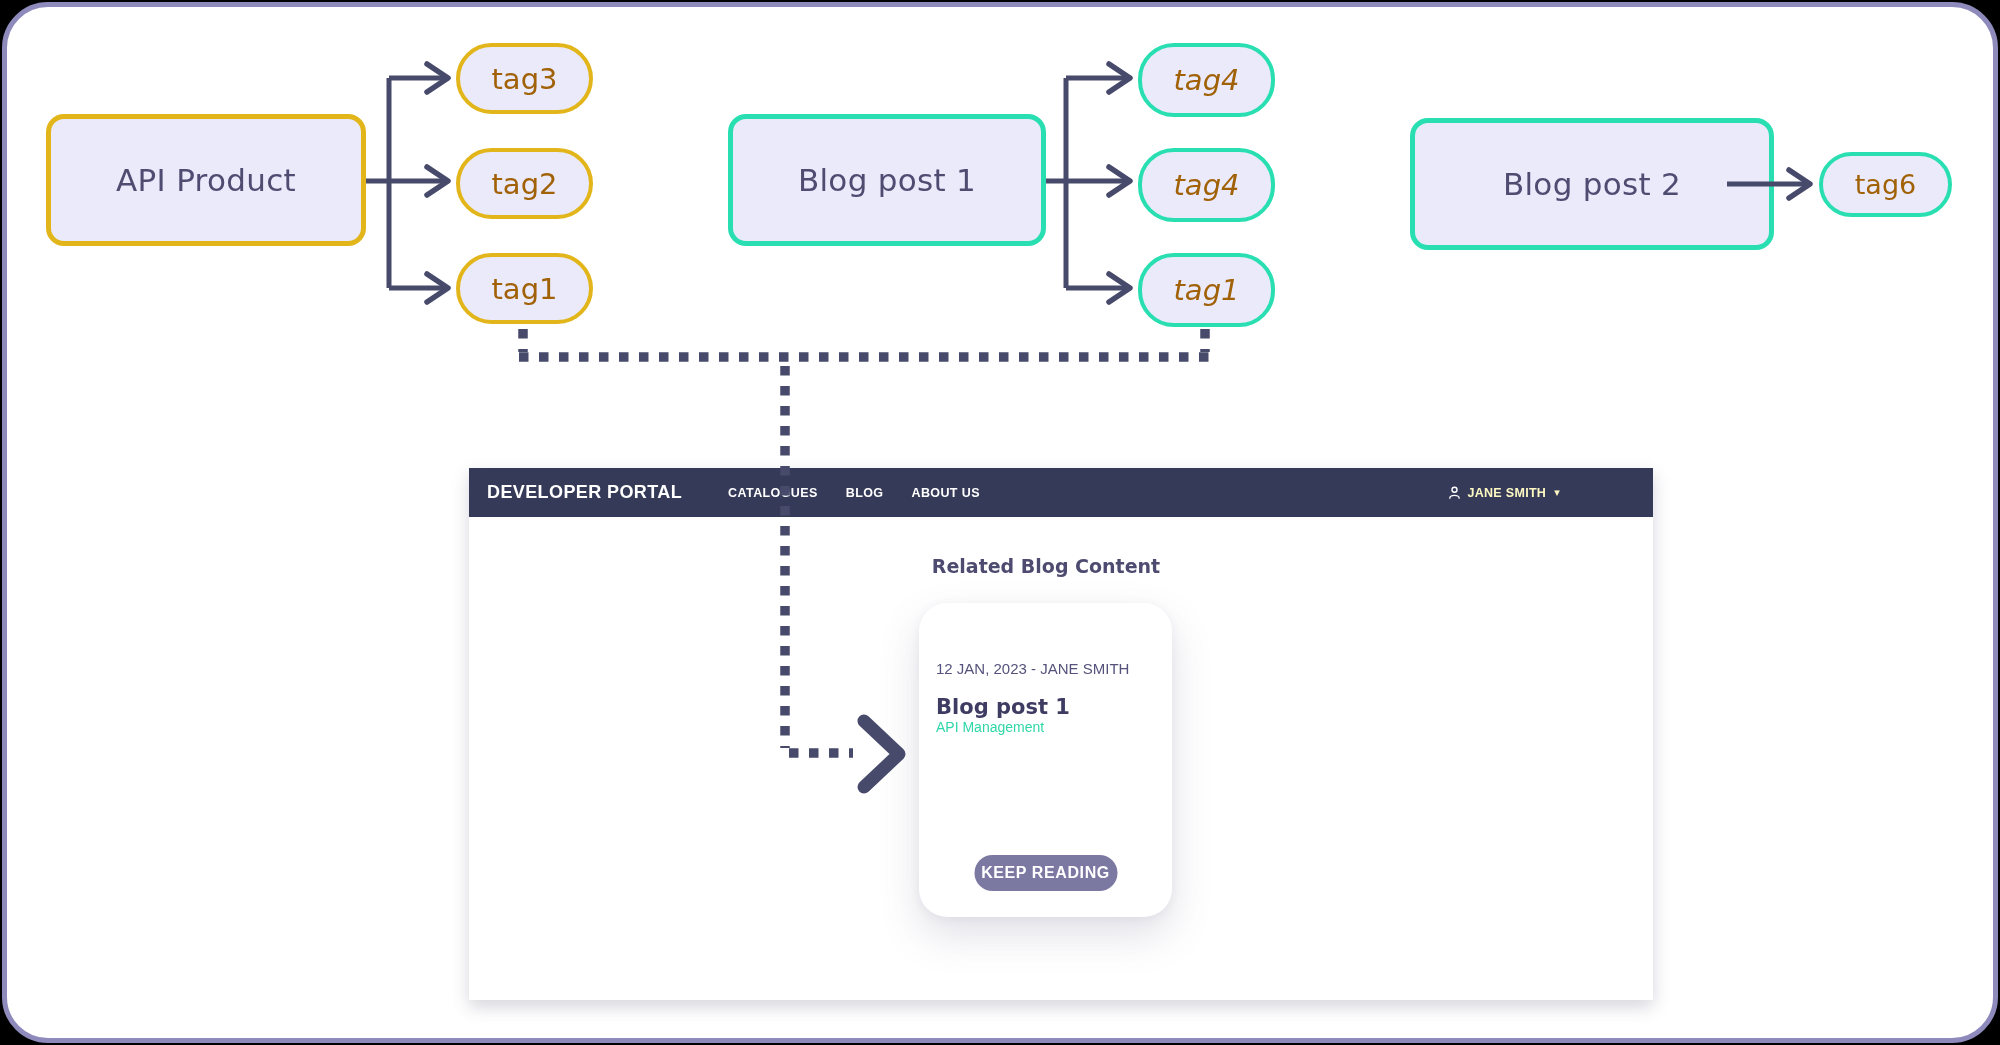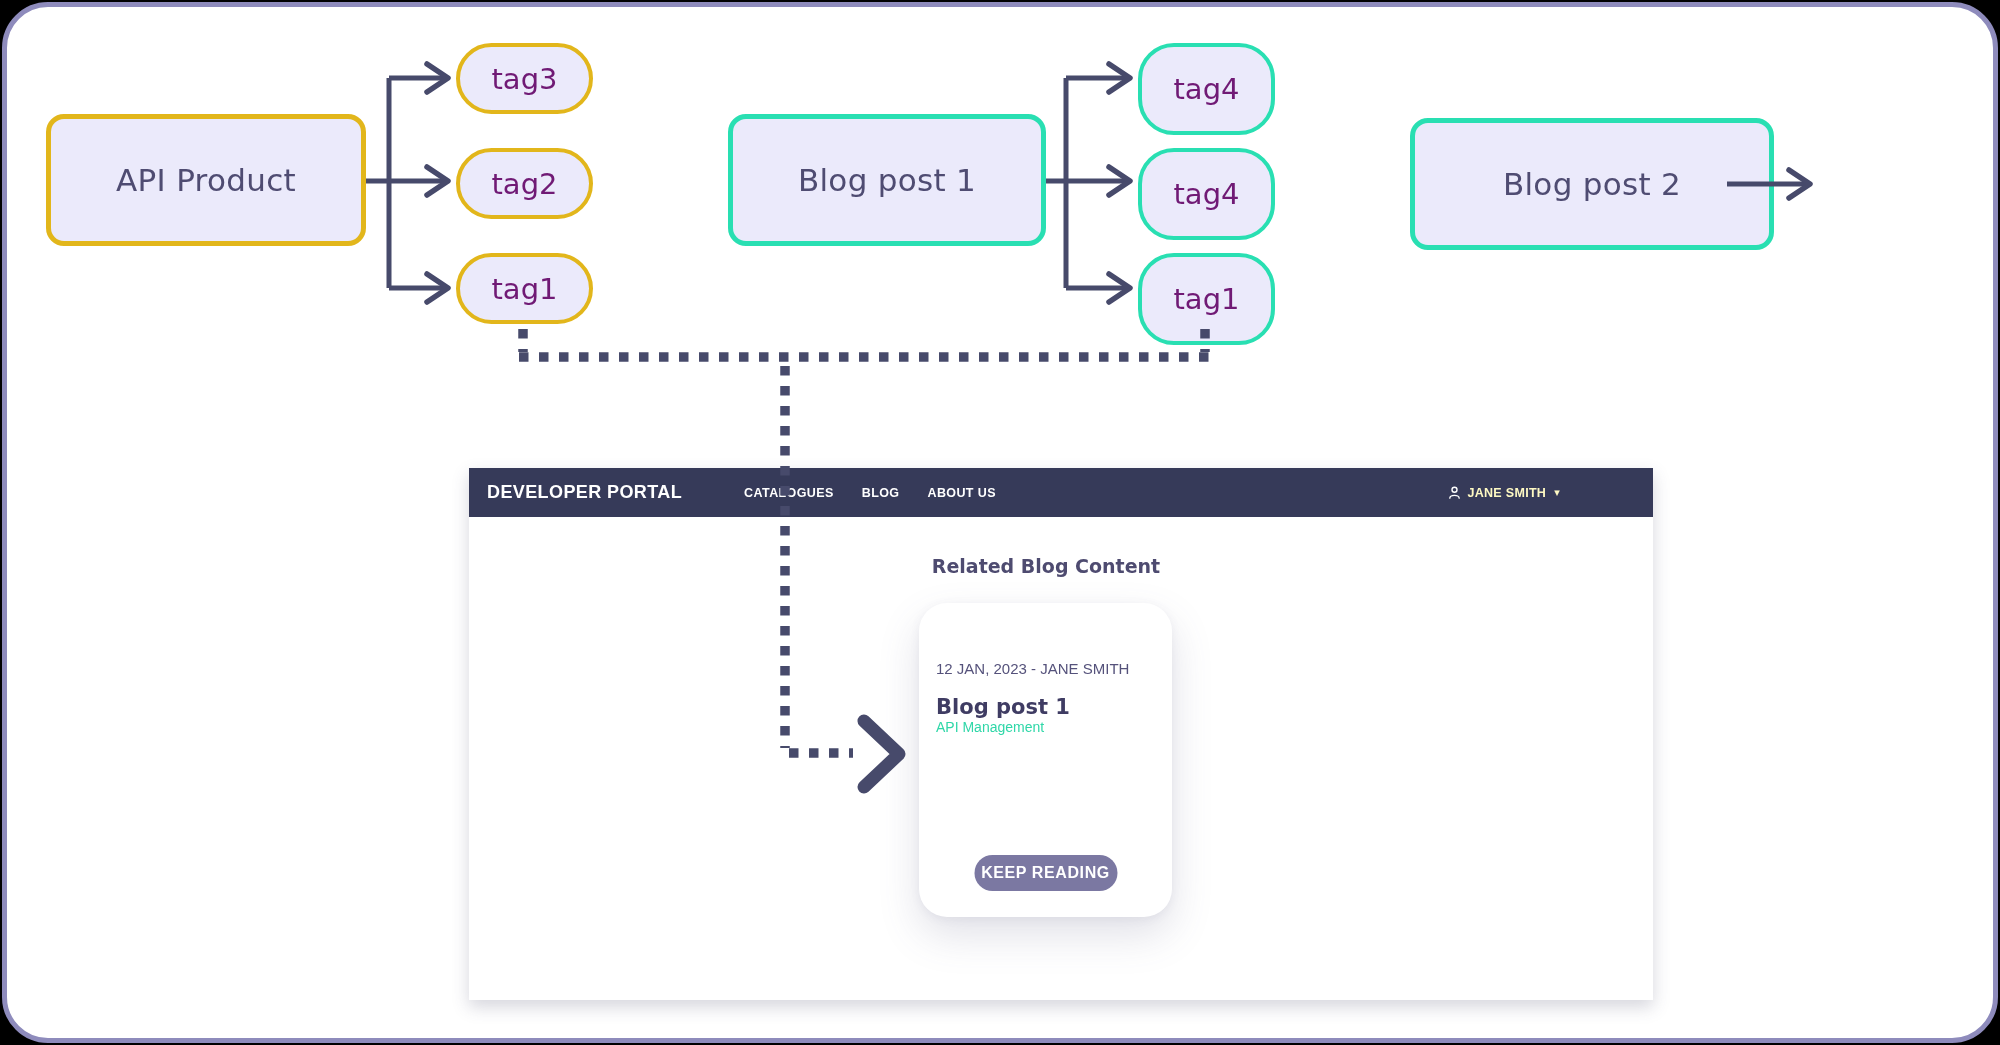--- a/index.html
+++ b/index.html
@@ -12,34 +12,34 @@
   .big-node{position:absolute;display:flex;align-items:center;justify-content:center;
             background:#ebeafb;border-radius:18px;font-size:31px;color:#4f4c72;
             letter-spacing:.3px;box-sizing:border-box;}
   .bn-yellow{border:5px solid #e2b61b;}
   .bn-teal{border:5px solid #29dfb2;}
   #apiProduct{left:46px;top:114px;width:320px;height:132px;}
   #blogPost1{left:728px;top:114px;width:318px;height:132px;}
   #blogPost2{left:1410px;top:118px;width:364px;height:132px;}
 
   .tag{position:absolute;display:flex;align-items:center;justify-content:center;
-       background:#ebeafb;border-radius:36px;font-size:29px;color:#701a75;box-sizing:border-box;text-align:right;}
+       background:#ebeafb;border-radius:36px;font-size:29px;color:#a16207;box-sizing:border-box;text-align:right;}
   .tag-yellow{border:4.5px solid #e2b61b;}
   .tag-teal{border:4.5px solid #29dfb2;}
   .g1{left:456px;width:137px;height:71px;}
-  .g2{left:1138px;width:137px;height:92px;}
+  .g2{left:1138px;width:137px;height:74px;font-style:italic;}
   .row1{top:43px;} .row2{top:148px;} .row3{top:253px;}
   #tag6{left:1819px;top:152px;width:133px;height:65px;font-size:27px;border-width:4px;}
 
   
   .portal{position:absolute;left:469px;top:468px;width:1184px;height:532px;background:#fff;
           box-shadow:0 7px 16px rgba(70,70,100,.22);z-index:2;
           font-family:"Liberation Sans","DejaVu Sans",sans-serif;}
   .navbar{height:49px;background:#363a59;display:flex;align-items:center;
-          padding:0 26px 0 18px;box-sizing:border-box;gap:16px;}
+          padding:0 26px 0 18px;box-sizing:border-box;}
   .brand{color:#fff;font-weight:bold;font-size:18px;letter-spacing:.4px;white-space:nowrap;}
   .nav-menu{display:flex;gap:28px;margin-left:46px;}
   .nav-item{color:#fff;font-weight:bold;font-size:12.5px;letter-spacing:.4px;cursor:pointer;}
   .user{margin-left:auto;margin-right:67px;display:flex;align-items:center;gap:5px;color:#fef9c3;
         font-weight:bold;font-size:12.5px;letter-spacing:.3px;cursor:pointer;}
   .caret{font-size:11px;margin-left:3px;}
 
   .section-title{position:absolute;top:87px;left:577px;transform:translateX(-50%);
                  font-family:"DejaVu Sans",sans-serif;font-weight:600;font-size:19px;
                  color:#4e4b70;white-space:nowrap;}
@@ -66,20 +66,21 @@
   <div class="tag tag-yellow g1 row1">tag3</div>
   <div class="tag tag-yellow g1 row2">tag2</div>
   <div class="tag tag-yellow g1 row3">tag1</div>
 
   <div class="big-node bn-teal" id="blogPost1">Blog post 1</div>
   <div class="tag tag-teal g2 row1">tag4</div>
   <div class="tag tag-teal g2 row2">tag4</div>
   <div class="tag tag-teal g2 row3">tag1</div>
 
   <div class="big-node bn-teal" id="blogPost2">Blog post 2</div>
+  <div class="tag tag-teal" id="tag6">tag6</div>
 
   <div class="portal">
     <div class="navbar">
       <span class="brand">DEVELOPER PORTAL</span>
       <div class="nav-menu">
         <span class="nav-item">CATALOGUES</span>
         <span class="nav-item">BLOG</span>
         <span class="nav-item">ABOUT US</span>
       </div>
       <div class="user">

